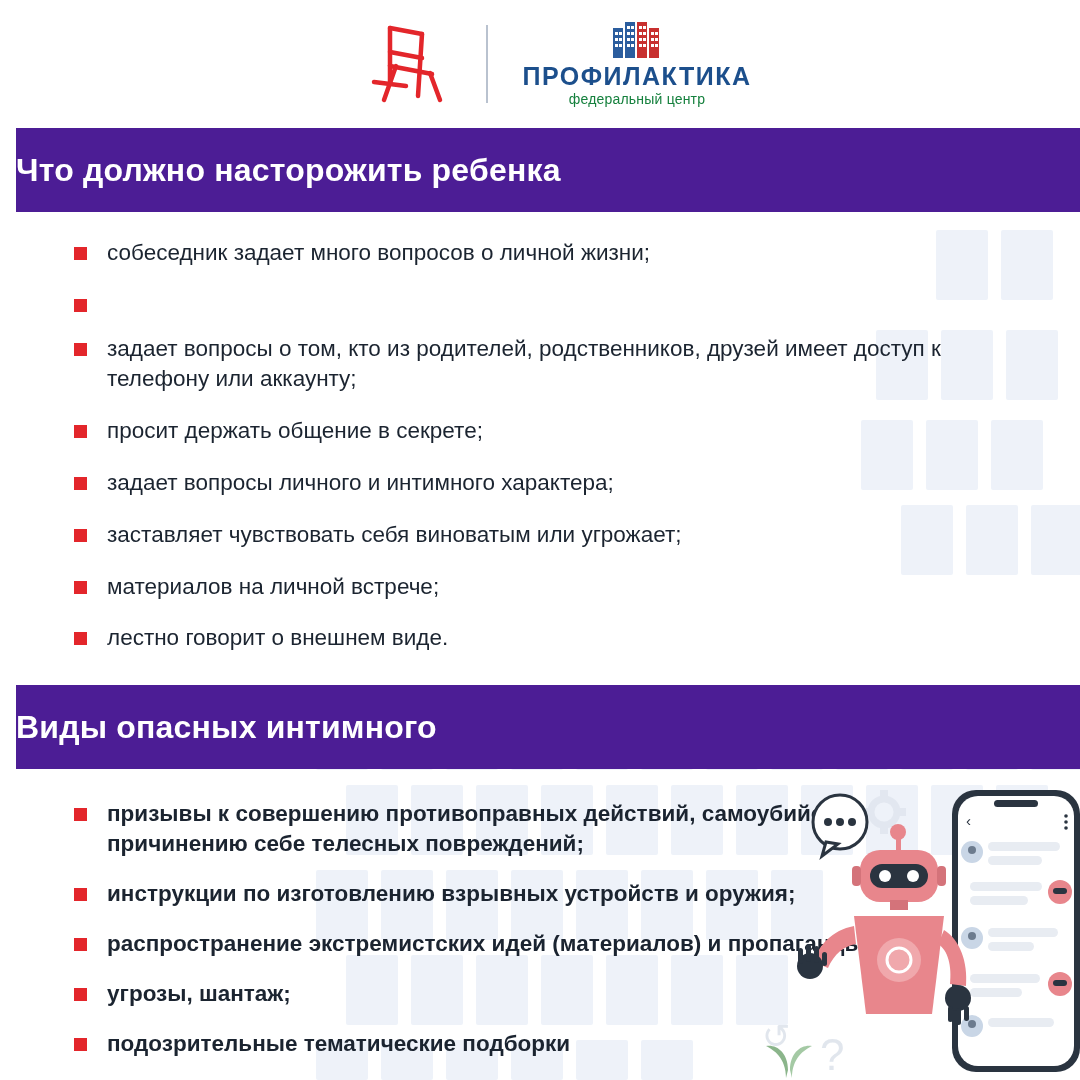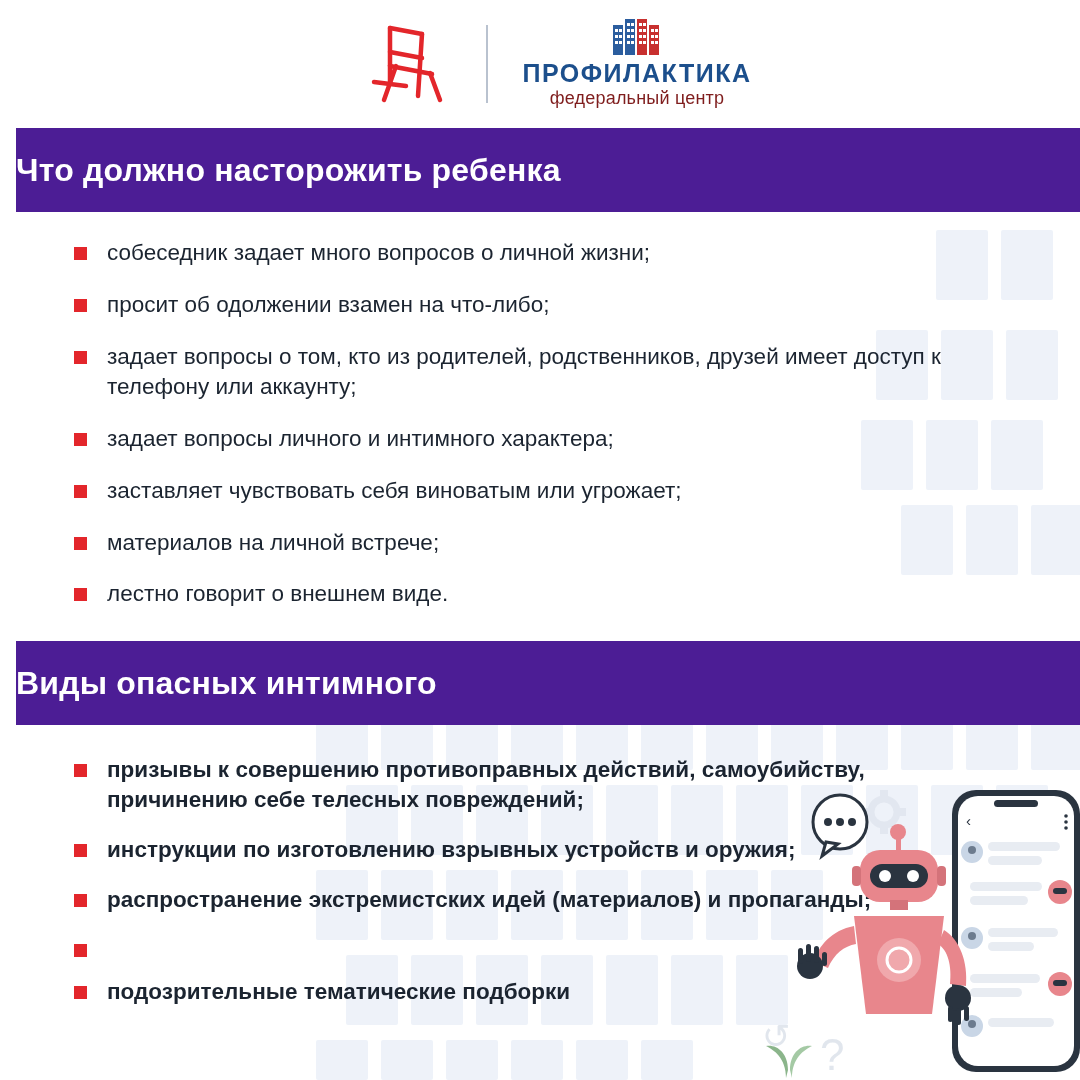--- a/index.html
+++ b/index.html
@@ -72,22 +72,22 @@
   .brand-title {
     font-family: "Liberation Sans", sans-serif;
     font-weight: bold;
     font-size: 25px;
     letter-spacing: 1.5px;
     color: #1c4f8c;
     line-height: 1;
   }
   .brand-sub {
     font-family: "Liberation Sans", sans-serif;
-    font-size: 18px;
-    color: #7f1d1d;
+    font-size: 14px;
+    color: #15803d;
     letter-spacing: 0.2px;
   }
 
   
   .bar {
     position: relative;
     z-index: 3;
     background: #4c1d95;
     height: 84px;
     display: flex;
@@ -275,25 +275,28 @@
   <div class="bar">
     <div class="bar-title">Что должно насторожить ребенка</div>
   </div>
   <div class="list first">
     <div class="li">
       <span class="bullet"></span>
       <span class="li-text">собеседник задает много вопросов о личной жизни;</span>
     </div>
     <div class="li">
       <span class="bullet"></span>
-      <span class="li-text">просит об одолжении взамен на что-либо;</span>
     </div>
     <div class="li">
       <span class="bullet"></span>
       <span class="li-text">задает вопросы о том, кто из родителей, родственников, друзей имеет доступ к телефону или аккаунту;</span>
+    </div>
+    <div class="li">
+      <span class="bullet"></span>
+      <span class="li-text">просит держать общение в секрете;</span>
     </div>
     <div class="li">
       <span class="bullet"></span>
       <span class="li-text">задает вопросы личного и интимного характера;</span>
     </div>
     <div class="li">
       <span class="bullet"></span>
       <span class="li-text">заставляет чувствовать себя виноватым или угрожает;</span>
     </div>
     <div class="li">
@@ -317,20 +320,21 @@
     <div class="li">
       <span class="bullet"></span>
       <span class="li-text">инструкции по изготовлению взрывных устройств и оружия;</span>
     </div>
     <div class="li">
       <span class="bullet"></span>
       <span class="li-text">распространение экстремистских идей (материалов) и пропаганды;</span>
     </div>
     <div class="li">
       <span class="bullet"></span>
+      <span class="li-text">угрозы, шантаж;</span>
     </div>
     <div class="li">
       <span class="bullet"></span>
       <span class="li-text">подозрительные тематические подборки</span>
     </div>
   </div>
 
   <svg class="illustration" viewBox="0 0 340 310">
 
     <g opacity="0.5">

